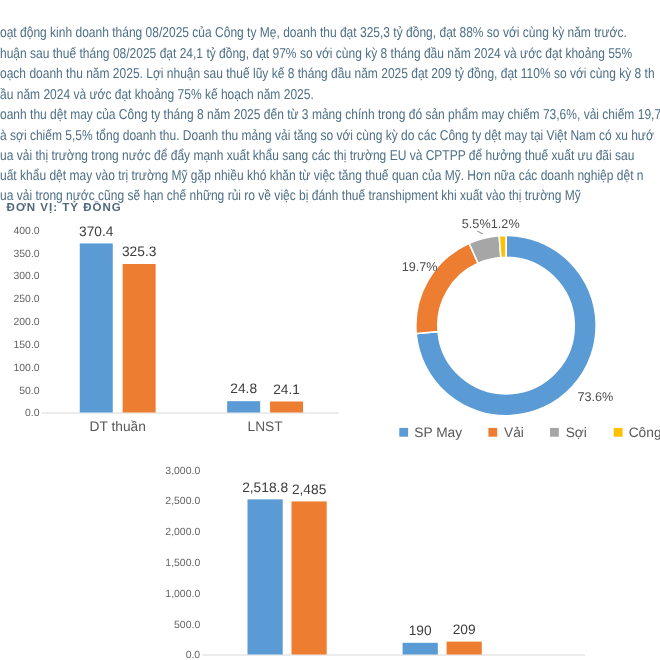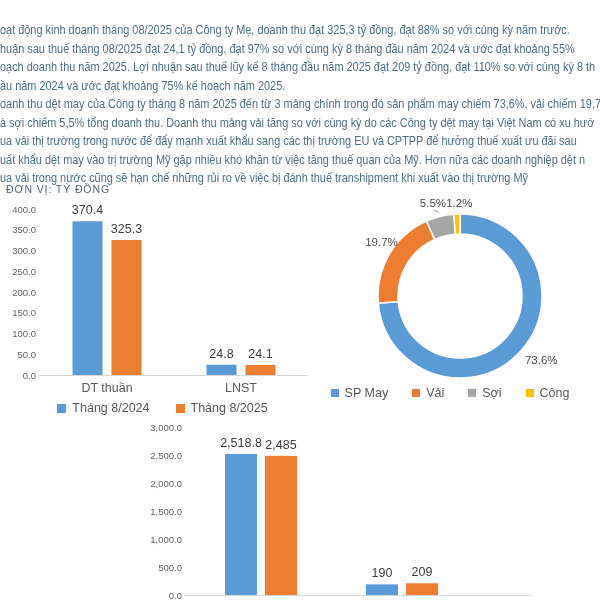--- a/index.html
+++ b/index.html
@@ -8,33 +8,33 @@
     overflow:hidden; font-family:"Liberation Sans", sans-serif;margin-top:20px;
   }
   .textblock{
     position:absolute; left:0; top:1px; width:715px;
     transform:scaleX(0.84); transform-origin:0 0;
   }
   .tline{
     white-space:nowrap; height:18.5px; line-height:18.5px; font-size:13px;
   }
   .unit-label{
-    position:absolute; left:6px; top:163px; font-size:10.5px; font-weight:400;
+    position:absolute; left:6px; top:163px; font-size:10.5px; font-weight:700;
     letter-spacing:0.9px;
   }
   .chart{ position:absolute; }
   #chartA{ left:0; top:178px; width:335px; height:224px; }
   #donut{ left:345px; top:170px; width:235px; height:200px; }
   #chartC{ left:130px; top:394px; width:425px; height:206px; }
   .legend{
     position:absolute; display:flex; justify-content:center; align-items:center;
     font-size:12.5px; color:#595959;
   }
   #legendA{ left:35px; top:381px; width:255px; gap:26px; }
-  #legendD{ left:336px; top:366px; width:228px; gap:24px; }
+  #legendD{ left:368px; top:366px; width:228px; gap:24px; }
   .legend-item{ display:flex; align-items:center; gap:6px; white-space:nowrap; }
   .swatch{ width:9px; height:9px; display:inline-block; }
   #legendD .swatch{ width:8px; height:8px; }
   svg text{ font-family:"Liberation Sans", sans-serif; }
 </style>
 </head>
 <body>
 
 <div class="page">
 
@@ -67,30 +67,20 @@
         <text x="87.5" y="16.28400000000002" text-anchor="middle" font-size="12.5" fill="#3D3D3D">370.4</text>
         <rect x="111.5" y="42.00049999999999" width="30" height="134.9995" fill="#ED7D31"></rect>
         <text x="126.5" y="35.00049999999999" text-anchor="middle" font-size="12.5" fill="#3D3D3D">325.3</text>
         <text x="107" y="194" text-anchor="middle" font-size="12.5" fill="#595959">DT thuần</text>
         <rect x="206.5" y="166.708" width="30" height="10.292" fill="#5B9BD5"></rect>
         <text x="221.5" y="159.708" text-anchor="middle" font-size="12.5" fill="#3D3D3D">24.8</text>
         <rect x="245.5" y="166.9985" width="30" height="10.0015" fill="#ED7D31"></rect>
         <text x="260.5" y="159.9985" text-anchor="middle" font-size="12.5" fill="#3D3D3D">24.1</text>
         <text x="241" y="194" text-anchor="middle" font-size="12.5" fill="#595959">LNST</text>
       </svg></div>
-  <div id="legendA" class="legend">
-      <div class="legend-item">
-        <span class="swatch" style="background: rgb(91, 155, 213);"></span>
-        <span>Tháng 8/2024</span>
-      </div>
-      <div class="legend-item">
-        <span class="swatch" style="background: rgb(237, 125, 49);"></span>
-        <span>Tháng 8/2025</span>
-      </div>
-    </div>
 
   <div id="donut" class="chart"><svg width="235" height="200">
         <path d="M 115 24 A 82 82 0 1 1 33.31704405025985 113.20379811716094 L 53.2397162331233 111.44677418614607 A 62 62 0 1 0 115 44 Z" fill="#5B9BD5" stroke="#ffffff" stroke-width="1.5"></path>
         <text x="196.27628550110103" y="174.1826151958604" text-anchor="middle" font-size="11.5" fill="#4C4C4C">73.6%</text>
         <path d="M 33.31704405025985 113.20379811716094 A 82 82 0 0 1 81.49077587161932 31.15928983291279 L 89.66375736634632 49.413121580982846 A 62 62 0 0 0 53.2397162331233 111.44677418614607 Z" fill="#ED7D31" stroke="#ffffff" stroke-width="1.5"></path>
         <text x="36.49097619938419" y="56.37918887939305" text-anchor="middle" font-size="11.5" fill="#4C4C4C">19.7%</text>
         <path d="M 81.49077587161932 31.15928983291279 A 82 82 0 0 1 108.82320194670945 24.23297017862967 L 110.32973805726812 44.176148183841946 A 62 62 0 0 0 89.66375736634632 49.413121580982846 Z" fill="#A6A6A6" stroke="#ffffff" stroke-width="1.5"></path>
         <text x="87.92671442314214" y="17.00275308444435" text-anchor="middle" font-size="11.5" fill="#4C4C4C">5.5%</text>
         <line x1="88.92671442314214" y1="20.00275308444435" x2="93.87446367745127" y2="22.63506903328789" stroke="#9a9a9a" stroke-width="1"></line>
         <path d="M 108.82320194670945 24.23297017862967 A 82 82 0 0 1 114.9999999999999 24 L 114.99999999999993 44 A 62 62 0 0 0 110.32973805726812 44.176148183841946 Z" fill="#FFC000" stroke="#ffffff" stroke-width="1.5"></path>

